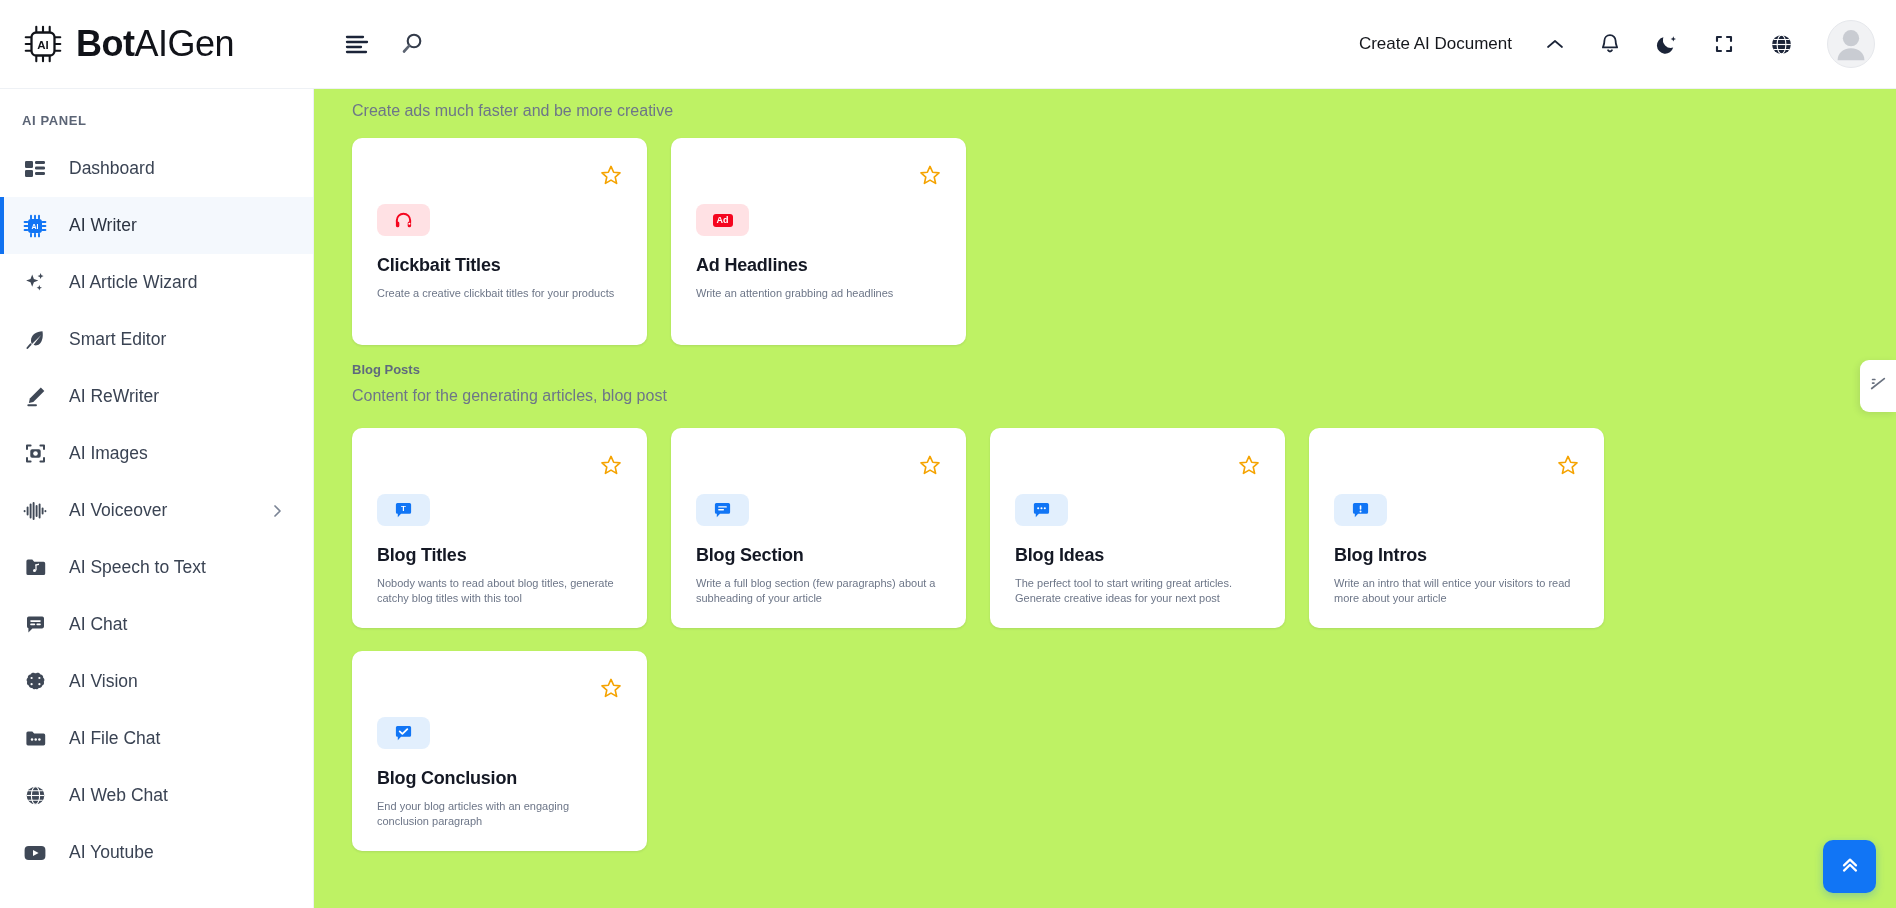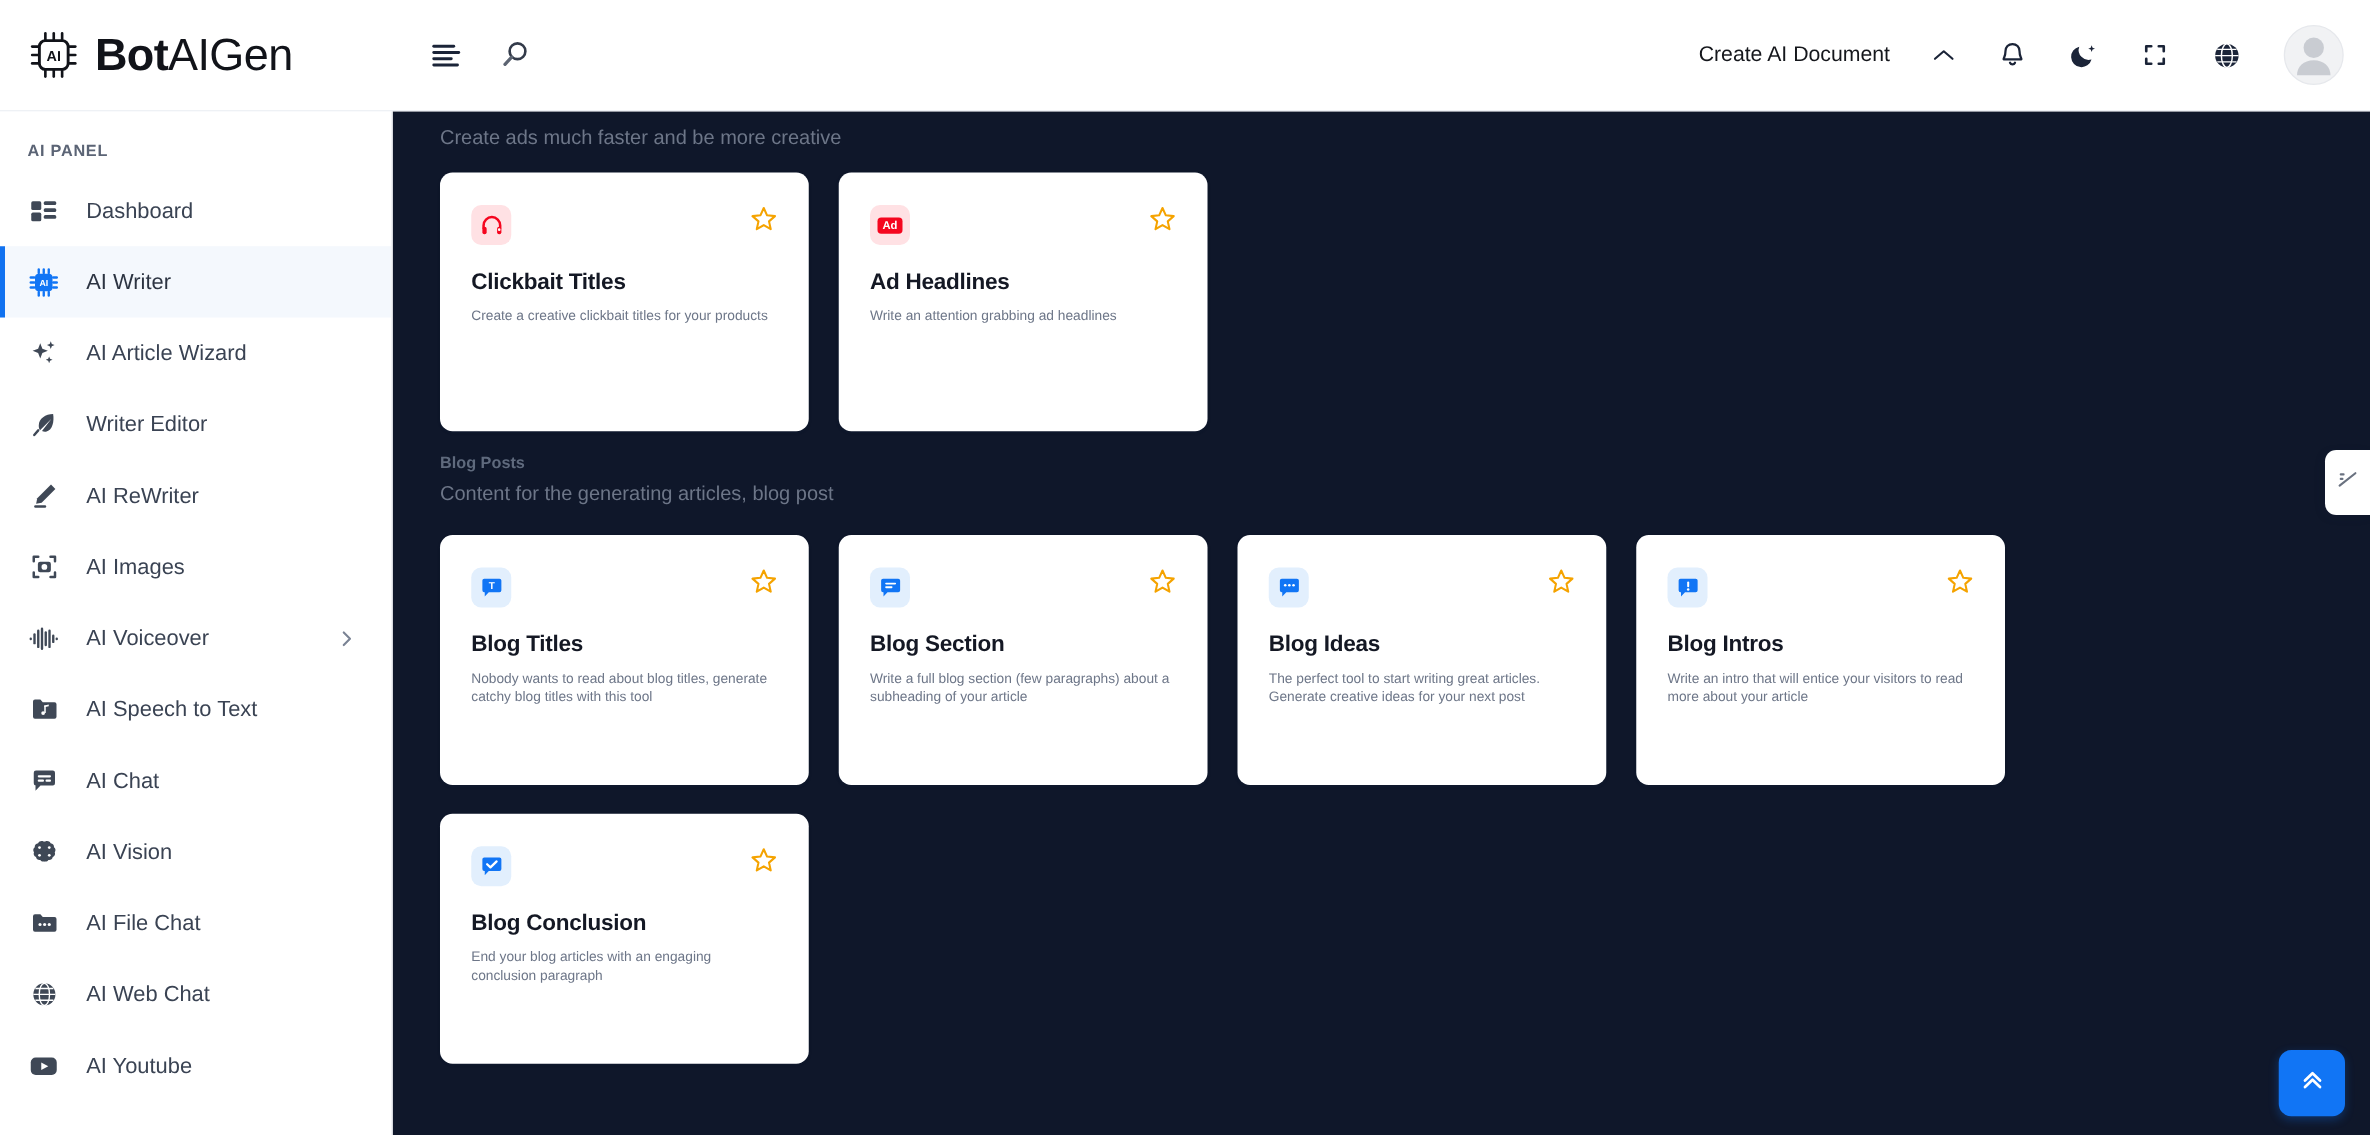--- a/index.html
+++ b/index.html
@@ -62,42 +62,42 @@
   .nav-item.active { background: #f4f8fd; }
   .nav-item.active::before {
     content: ""; position: absolute; left: 0; top: 0; bottom: 0; width: 4px; background: #1172f0;
   }
   .nav-item.active .nav-label { color: #2c3442; }
   .nav-caret { margin-left: auto; margin-right: 28px; color: #7b8495; display: flex; }
 
   
   .main {
     position: absolute; top: 89px; left: 314px; width: 1582px; height: 819px;
-    background: #0f172a; overflow: hidden;
+    background: #bef264; overflow: hidden;
   }
   .main-inner { padding: 0 0 0 38px; }
   .sub-caption {
     font-size: 16px; color: #6d7688; padding-top: 13px; padding-bottom: 18px;
   }
   .section-head { padding-top: 17px; }
   .section-title { font-size: 13px; font-weight: 700; color: #5f6a7d; }
   .section-sub { font-size: 16px; color: #6d7688; padding-top: 10px; }
 
   .card-row { display: flex; gap: 24px; padding-top: 23px; }
   .card {
     width: 295px; background: #ffffff; border-radius: 10px;
     box-shadow: 0 1px 3px rgba(28,40,64,.07), 0 1px 2px rgba(28,40,64,.04);
     padding: 26px 25px 24px 25px; cursor: pointer; flex: none;
   }
   .card.tall { height: 207px; }
   .card.tall2 { height: 200px; }
   .card-top { display: flex; align-items: flex-start; justify-content: space-between; }
   .card-icon {
-    width: 32px; height: 32px; border-radius: 8px;
-    display: flex; align-items: center; justify-content: center; flex: none;
+    width: 53px; height: 32px; border-radius: 8px;
+    display: flex; align-items: center; justify-content: center; flex: none; margin-top: 40px;
   }
   .card-icon.red { background: #ffe1e4; }
   .card-icon.blue { background: #e2effd; }
   .ad-badge {
     background: #f5061f; color: #fff; font-size: 9px; font-weight: 700;
     border-radius: 3px; padding: 2px 4px; line-height: 1;
   }
   .star { cursor: pointer; display: flex; }
   .card-title {
     font-size: 18px; font-weight: 700; color: #141824; margin-top: 19px; letter-spacing: -0.2px;
@@ -269,21 +269,21 @@
       <span class="nav-label">AI Article Wizard</span>
     </div>
 
     <div class="nav-item">
       <span class="nav-ico">
         <svg width="23" height="23" viewBox="0 0 23 23">
           <path d="M18.5 3.2c-6 0-11.5 3.6-11.5 9.3 0 1.7.5 2.9 1 3.6l9.2-9.2-7.6 9.9c1 .5 2.2.7 3.2.5 5.3-.9 6.7-8.4 5.7-14.1z" fill="#3f4856"></path>
           <line x1="6.6" y1="16.3" x2="3.4" y2="20" stroke="#3f4856" stroke-width="1.9" stroke-linecap="round"></line>
         </svg>
       </span>
-      <span class="nav-label">Writer Editor</span>
+      <span class="nav-label">Smart Editor</span>
     </div>
 
     <div class="nav-item">
       <span class="nav-ico">
         <svg width="23" height="23" viewBox="0 0 23 23">
           <path d="M16.8 2.6l3.5 3.5-11 11-4.4.9.9-4.4z" fill="#3f4856"></path>
           <line x1="4.3" y1="20.2" x2="12" y2="20.2" stroke="#3f4856" stroke-width="1.9" stroke-linecap="round"></line>
         </svg>
       </span>
       <span class="nav-label">AI ReWriter</span>

